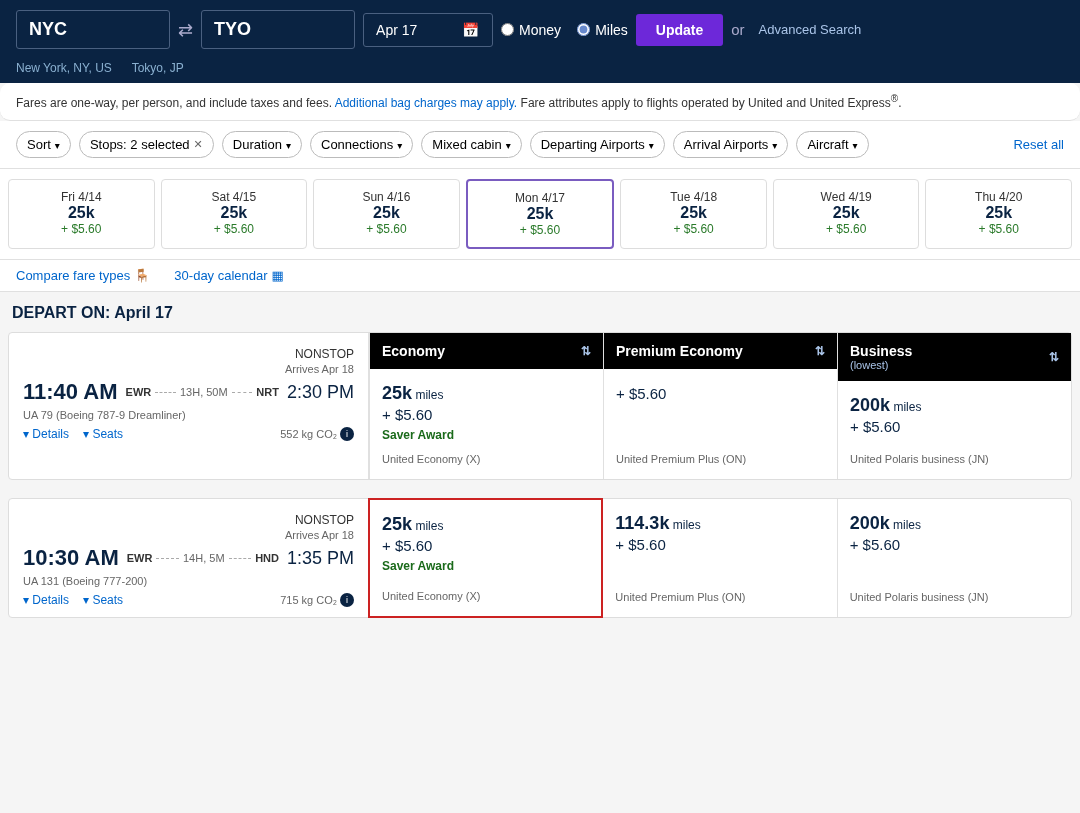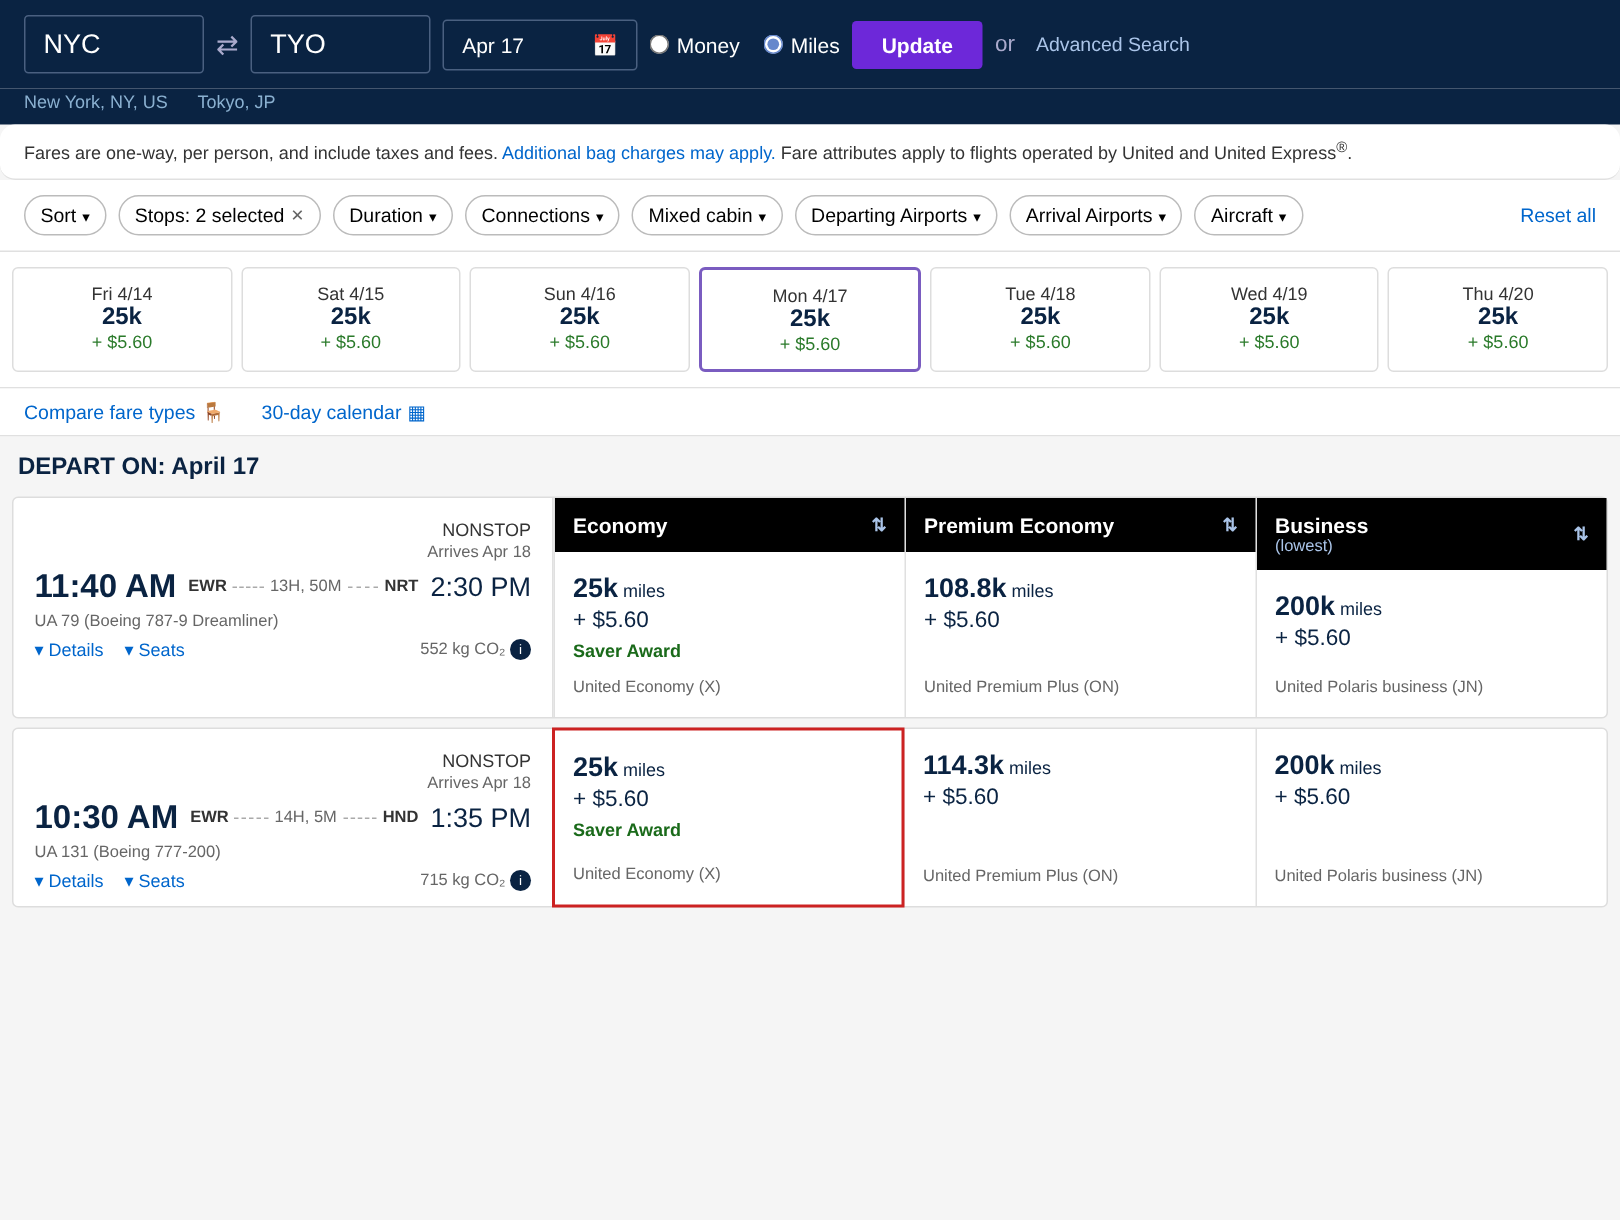--- a/index.html
+++ b/index.html
@@ -12,22 +12,22 @@
       display: flex;
       align-items: center;
       gap: 8px;
     }
     .header-origin, .header-dest {
       background: #0a2342;
       border: 1px solid #4a6080;
       color: #fff;
       padding: 8px 12px;
       font-size: 18px;
-      font-weight: normal;
-      width: 120px;
+      font-weight: bold;
+      width: 154px;
       border-radius: 3px;
     }
     .swap-icon {
       color: #aac;
       font-size: 18px;
       cursor: pointer;
     }
     .date-input {
       background: #0a2342;
       border: 1px solid #4a6080;
@@ -164,21 +164,21 @@
       margin-bottom: 10px;
       padding: 0 4px;
     }
 
     
     .flight-table {
       background: #fff;
       border: 1px solid #ddd;
       border-radius: 4px;
       display: flex;
-      margin-bottom: 6px;
+      margin-bottom: 18px;
     }
 
     .flight-info {
       width: 360px;
       min-width: 340px;
       padding: 14px 14px 10px;
       border-right: 1px solid #e0e0e0;
     }
     .flight-info .nonstop-row {
       display: flex;
@@ -500,21 +500,20 @@
       <div class="fare-col">
 
         <div class="fare-col-header">
           <div>
             <span>Premium Economy</span>
             
           </div>
           <span class="sort-icon">⇅</span>
         </div>
         <div class="fare-col-body">
-          <div class="fare-miles">108.8k<span class="miles-label"> miles</span></div>
           <div class="fare-fee">+ $5.60</div>
 
           <div class="fare-class">United Premium Plus (ON)</div>
         </div>
       </div>
 
       <div class="fare-col">
 
         <div class="fare-col-header">
           <div>

